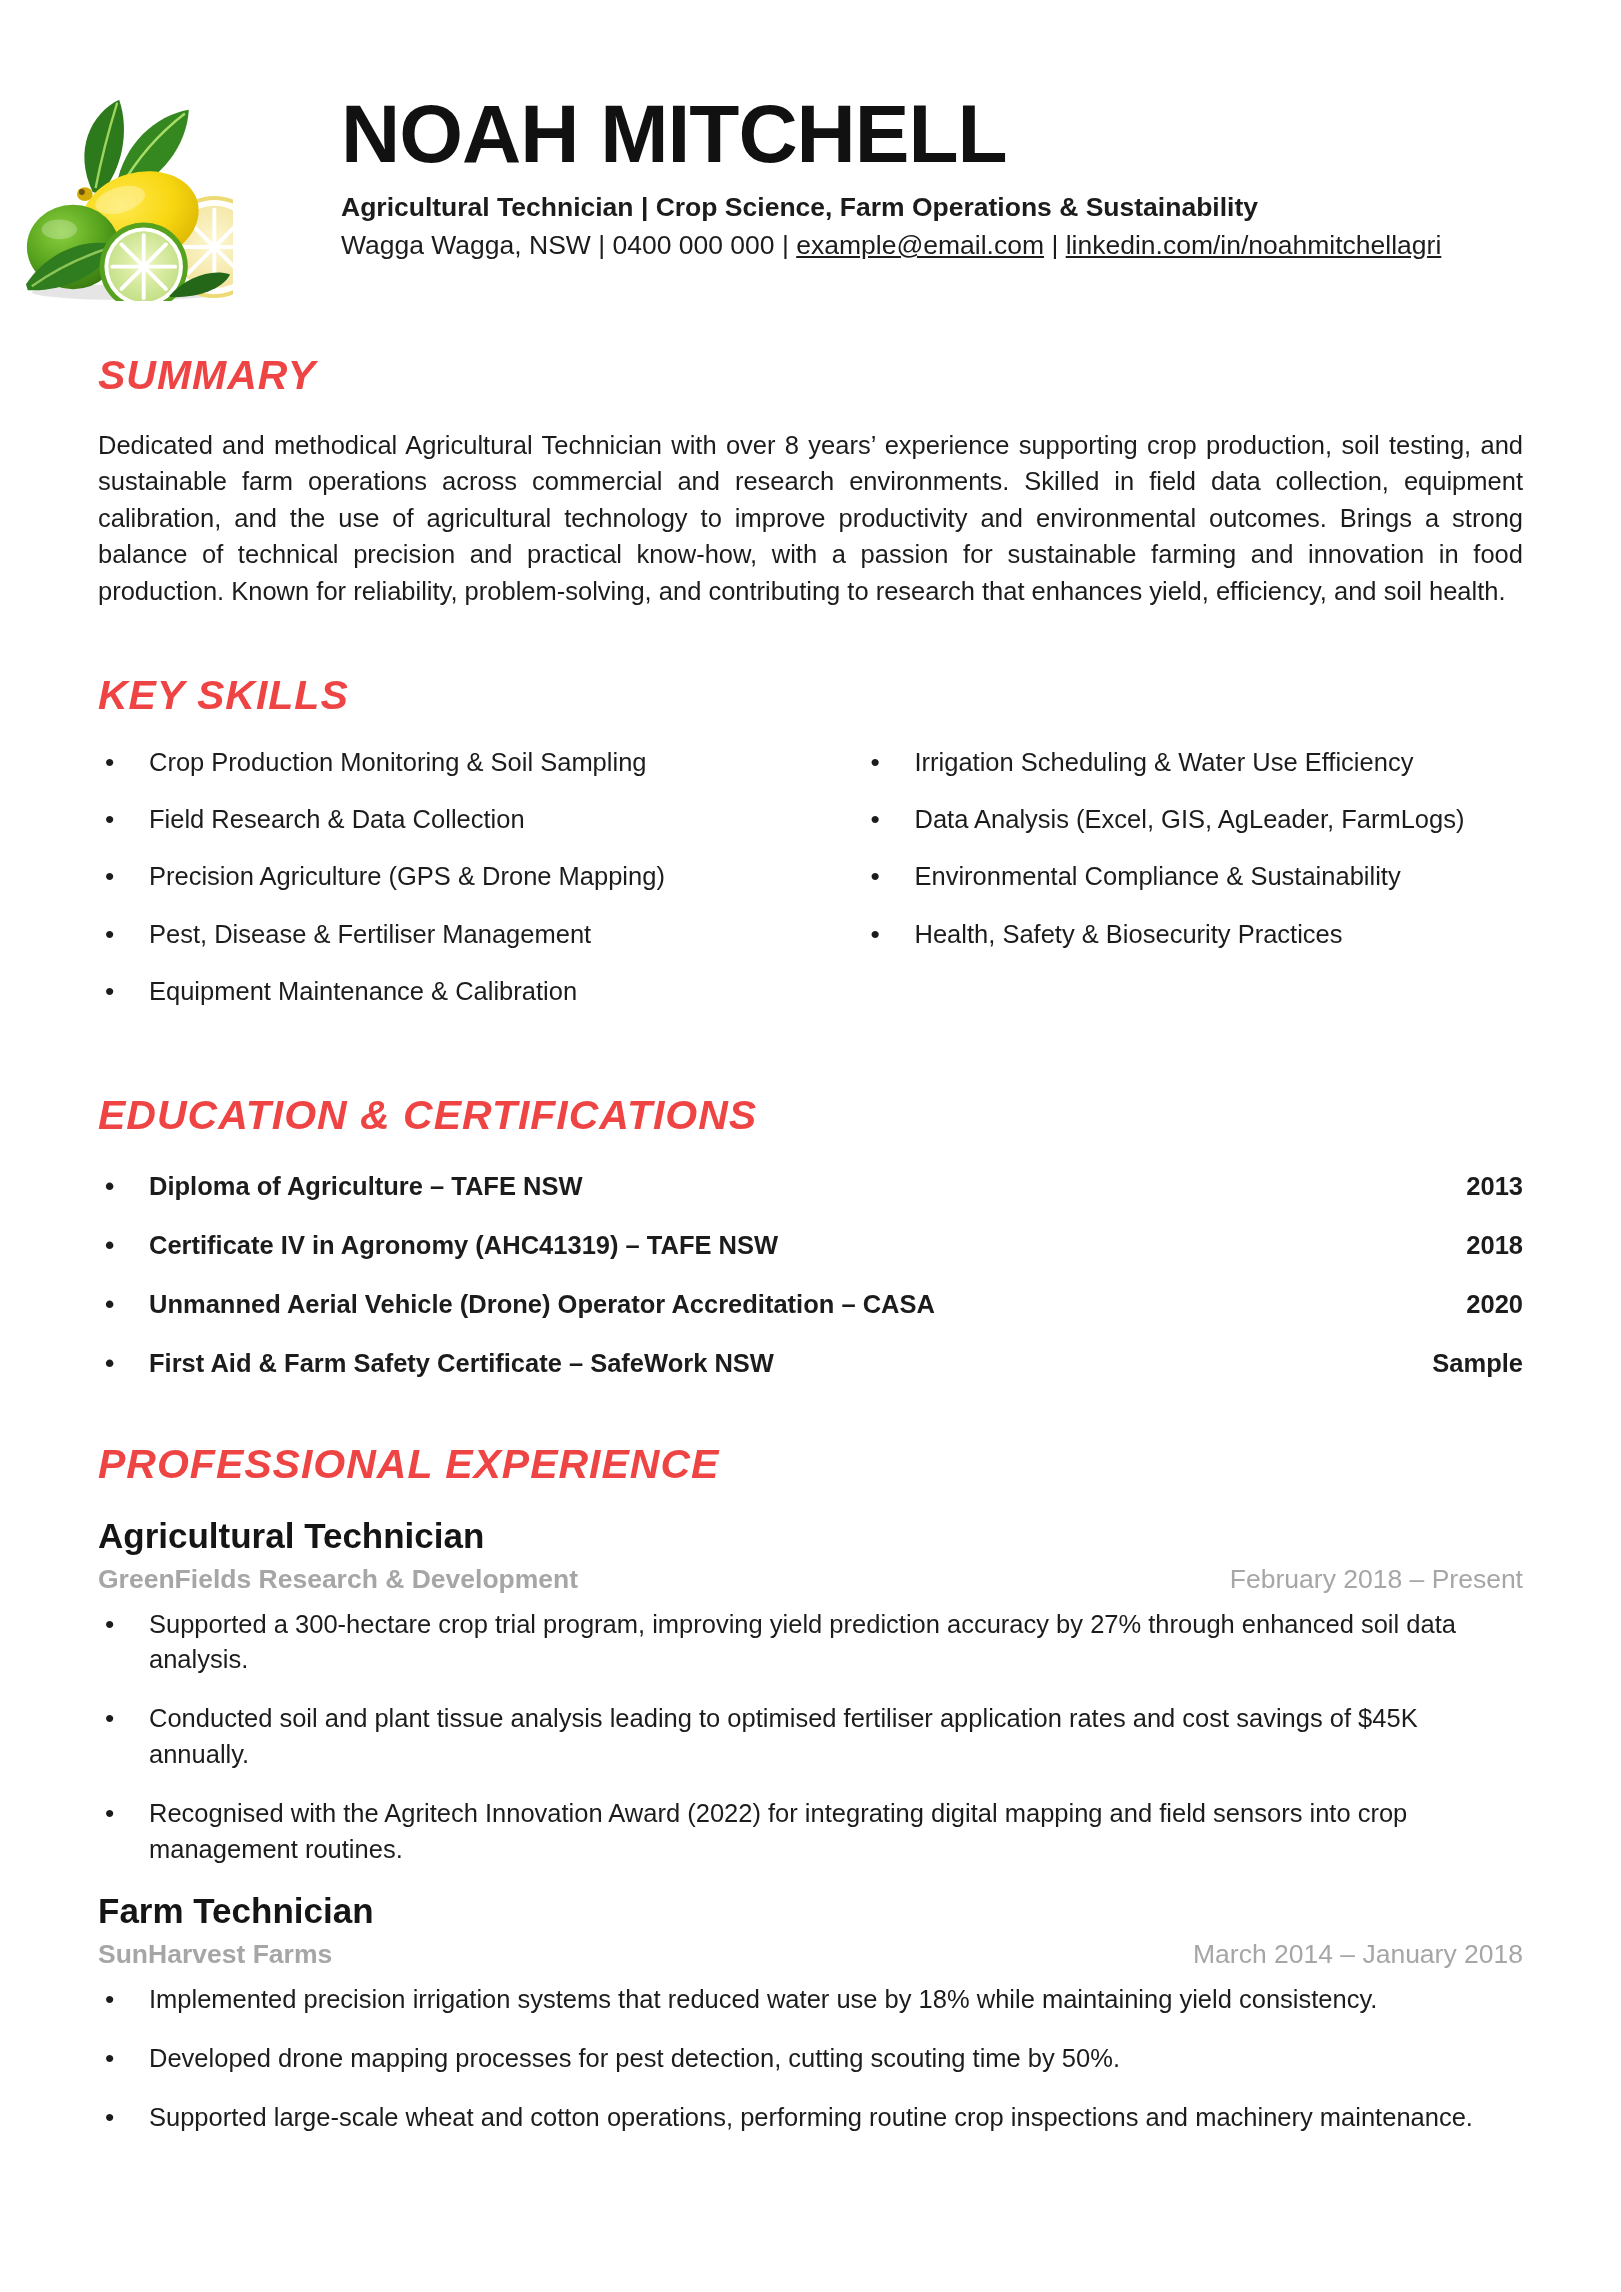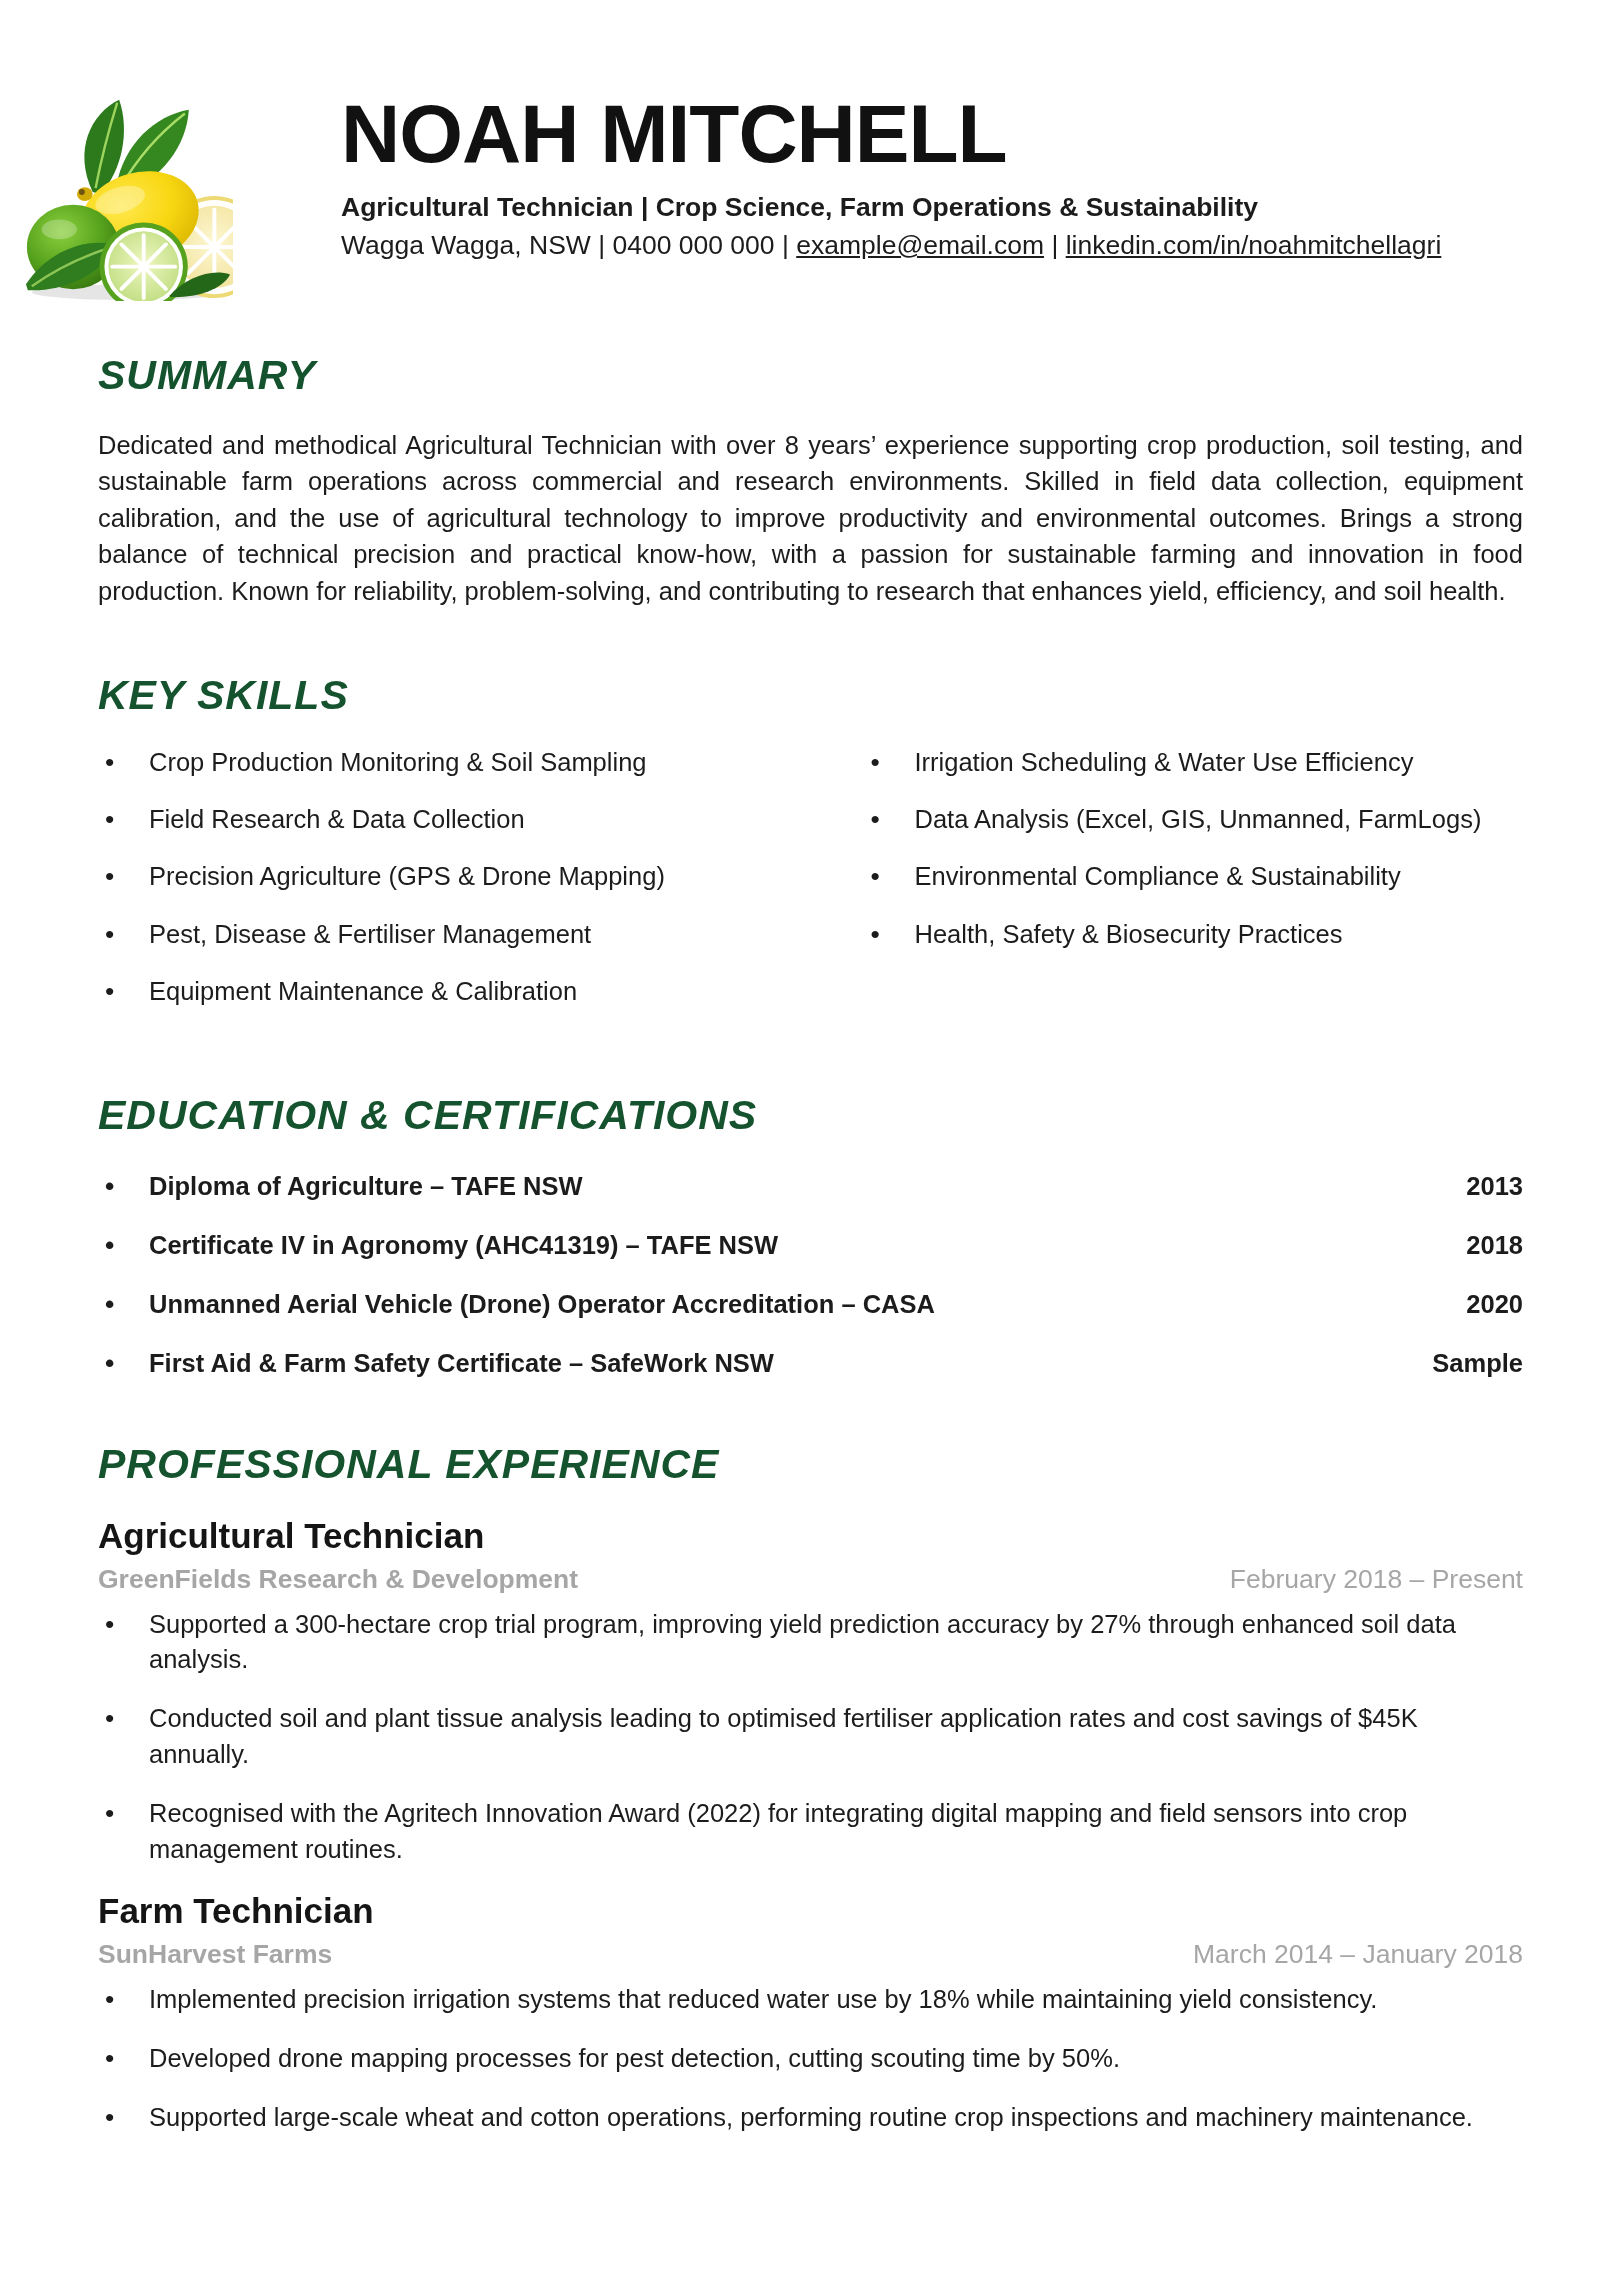--- a/index.html
+++ b/index.html
@@ -25,21 +25,21 @@
     font-size:82px; font-weight:bold; line-height:1.08;
     letter-spacing:-1px; color:#111111; white-space:nowrap;
   }
   .tagline { margin-top:13.7px; font-size:26.5px; font-weight:bold; }
   .contact { margin-top:6.9px; font-size:26.5px; }
   .contact a { color:inherit; text-decoration:underline; cursor:pointer; }
 
   
   .section-heading {
     font-style:italic; font-weight:bold;
-    font-size:41px; letter-spacing:1px; color:#14532d;
+    font-size:41px; letter-spacing:1px; color:#ef4444;
     line-height:1.25;
   }
 
   
   .section-summary { margin-top:49px; }
   .summary-text {
     margin-top:25.5px; font-size:25.5px; line-height:1.43;
     text-align:justify; color:#1c1c1c;
   }
 
@@ -194,21 +194,21 @@
           <li class="bullet">Precision Agriculture (GPS &amp; Drone Mapping)</li>
 
           <li class="bullet">Pest, Disease &amp; Fertiliser Management</li>
 
           <li class="bullet">Equipment Maintenance &amp; Calibration</li>
         </ul>
       <ul class="plain skills-col right">
 
           <li class="bullet">Irrigation Scheduling &amp; Water Use Efficiency</li>
 
-          <li class="bullet">Data Analysis (Excel, GIS, Unmanned, FarmLogs)</li>
+          <li class="bullet">Data Analysis (Excel, GIS, AgLeader, FarmLogs)</li>
 
           <li class="bullet">Environmental Compliance &amp; Sustainability</li>
 
 
           <li class="bullet">Health, Safety &amp; Biosecurity Practices</li>
         </ul>
     </div>
   </div>
 
   <div class="section-edu">

